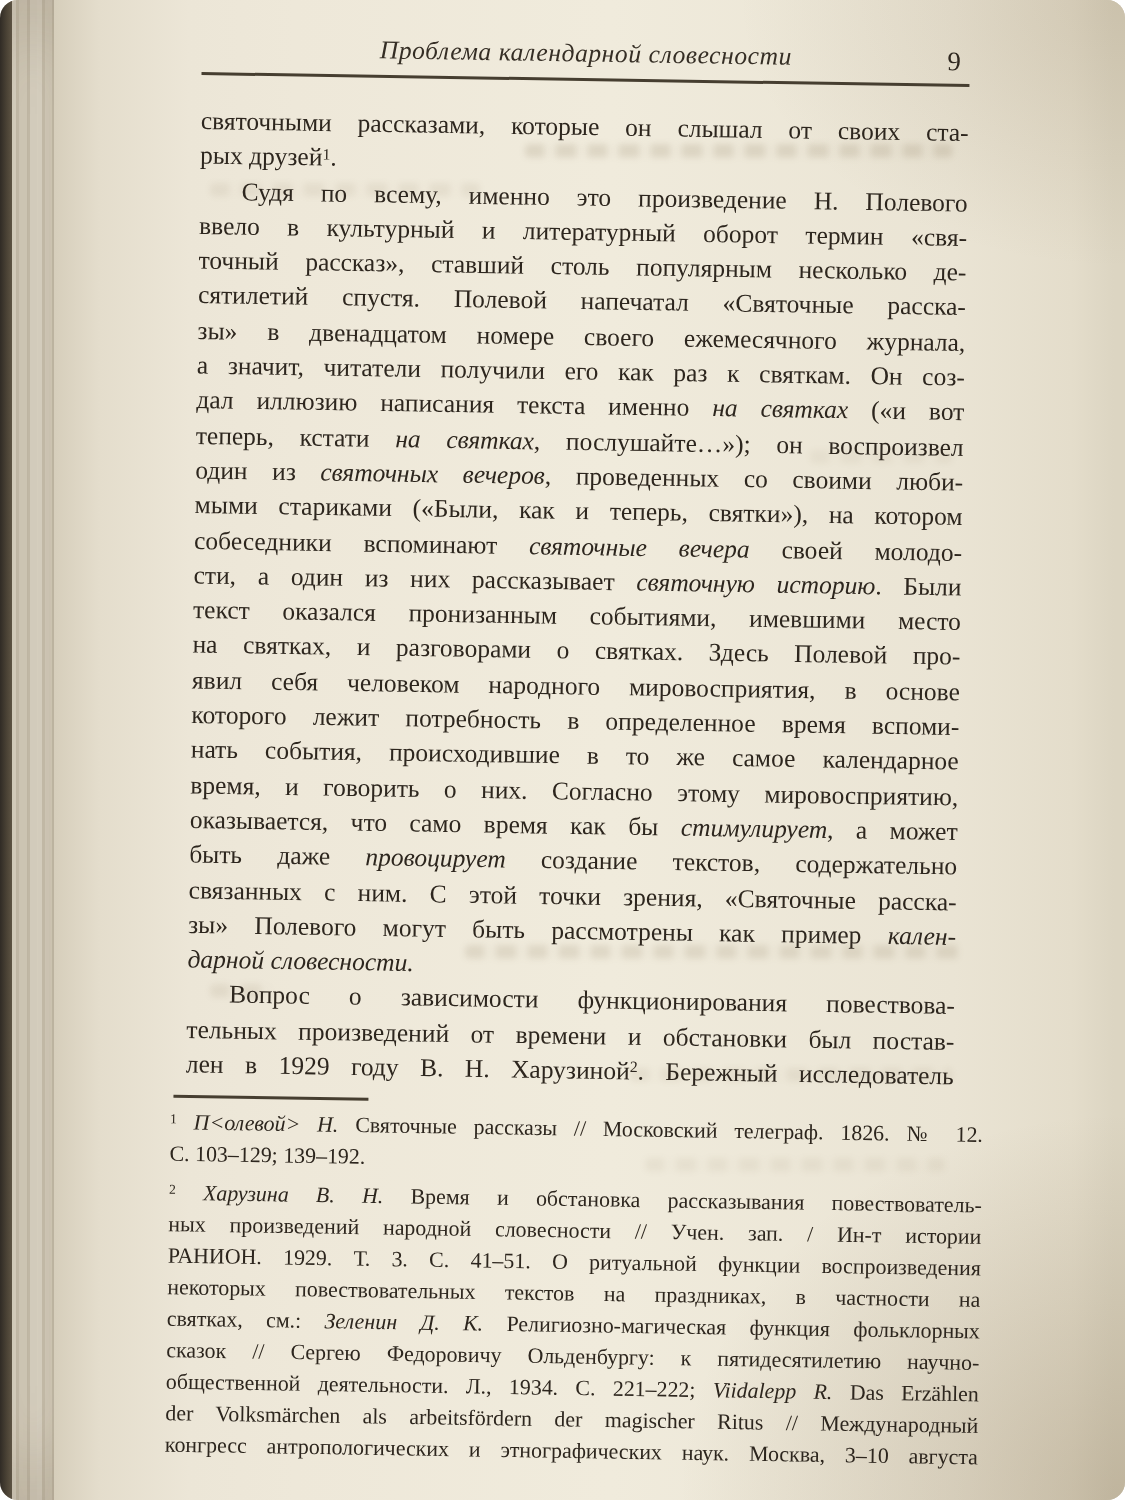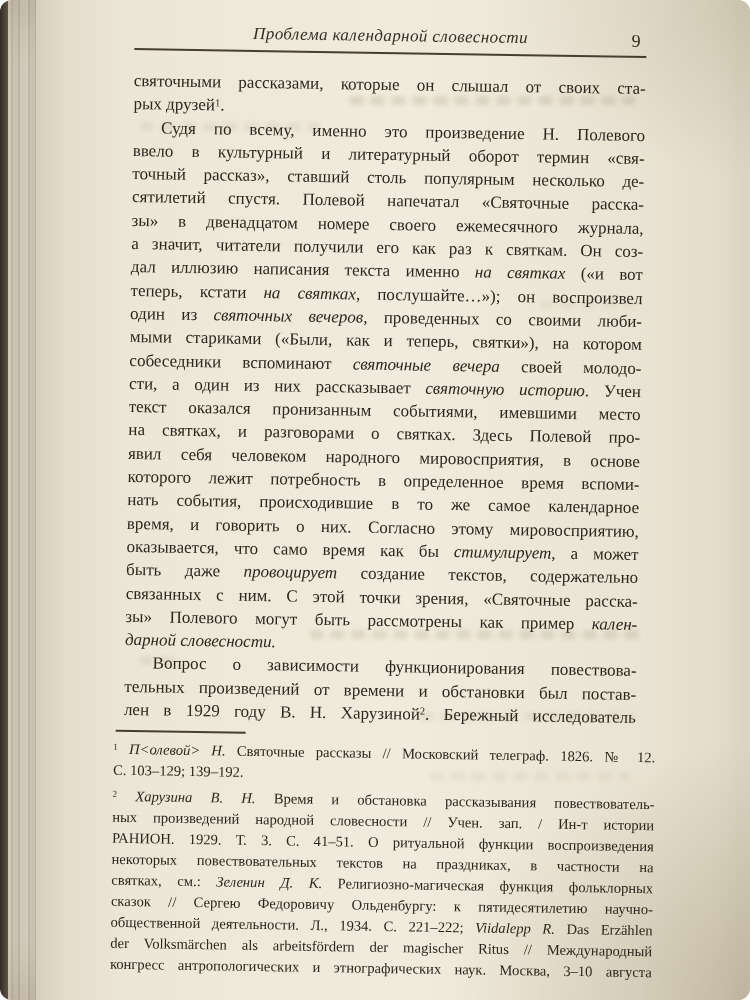--- a/index.html
+++ b/index.html
@@ -105,21 +105,21 @@
           <div class="line"><span>ввело в культурный и литературный оборот термин «свя-</span></div>
           <div class="line"><span>точный рассказ», ставший столь популярным несколько де-</span></div>
           <div class="line"><span>сятилетий спустя. Полевой напечатал «Святочные расска-</span></div>
           <div class="line"><span>зы» в двенадцатом номере своего ежемесячного журнала,</span></div>
           <div class="line"><span>а значит, читатели получили его как раз к святкам. Он соз-</span></div>
           <div class="line"><span>дал иллюзию написания текста именно </span><span class="it">на святках</span><span> («и вот</span></div>
           <div class="line"><span>теперь, кстати </span><span class="it">на святках</span><span>, послушайте…»); он воспроизвел</span></div>
           <div class="line"><span>один из </span><span class="it">святочных вечеров</span><span>, проведенных со своими люби-</span></div>
           <div class="line"><span>мыми стариками («Были, как и теперь, святки»), на котором</span></div>
           <div class="line"><span>собеседники вспоминают </span><span class="it">святочные вечера</span><span> своей молодо-</span></div>
-          <div class="line"><span>сти, а один из них рассказывает </span><span class="it">святочную историю</span><span>. Учен</span></div>
+          <div class="line"><span>сти, а один из них рассказывает </span><span class="it">святочную историю</span><span>. Были</span></div>
           <div class="line"><span>текст оказался пронизанным событиями, имевшими место</span></div>
           <div class="line"><span>на святках, и разговорами о святках. Здесь Полевой про-</span></div>
           <div class="line"><span>явил себя человеком народного мировосприятия, в основе</span></div>
           <div class="line"><span>которого лежит потребность в определенное время вспоми-</span></div>
           <div class="line"><span>нать события, происходившие в то же самое календарное</span></div>
           <div class="line"><span>время, и говорить о них. Согласно этому мировосприятию,</span></div>
           <div class="line"><span>оказывается, что само время как бы </span><span class="it">стимулирует</span><span>, а может</span></div>
           <div class="line"><span>быть даже </span><span class="it">провоцирует</span><span> создание текстов, содержательно</span></div>
           <div class="line"><span>связанных с ним. С этой точки зрения, «Святочные расска-</span></div>
           <div class="line"><span>зы» Полевого могут быть рассмотрены как пример </span><span class="it">кален-</span></div>

